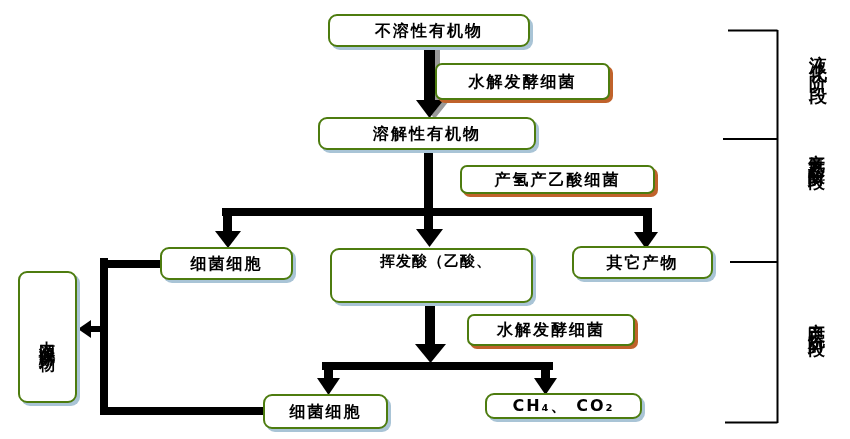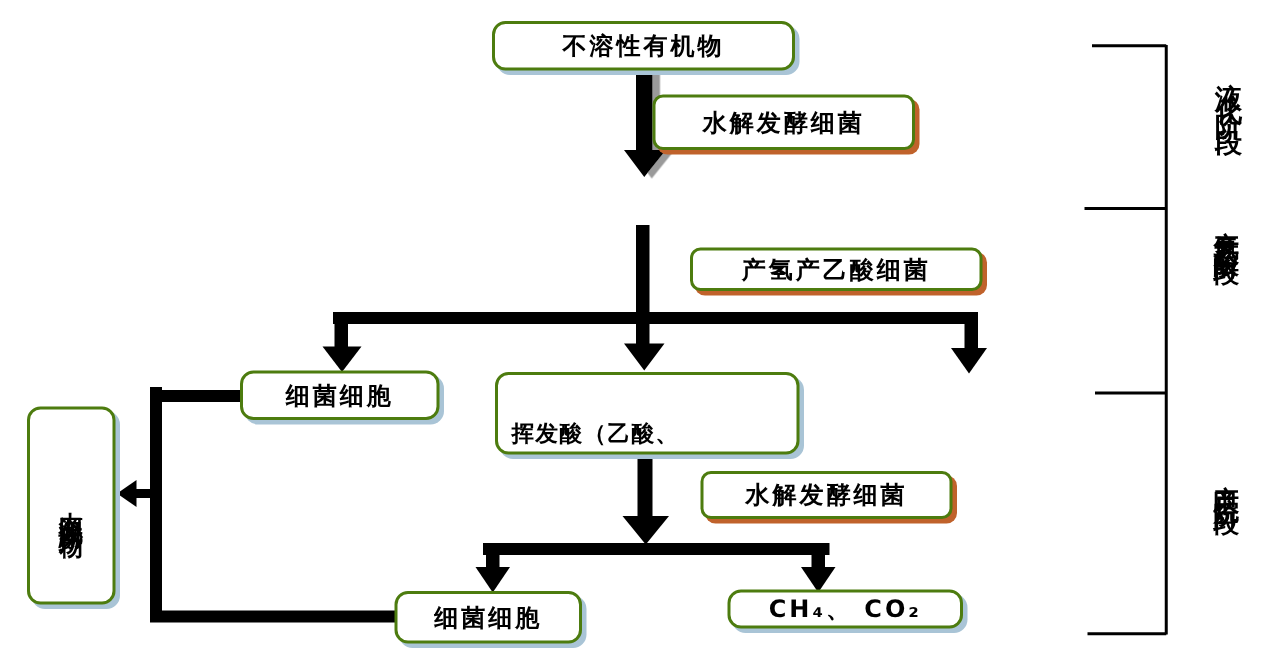--- a/index.html
+++ b/index.html
@@ -18,21 +18,21 @@
     position:absolute;box-sizing:border-box;background:#fff;border:2px solid #4d7c0f;
     display:flex;align-items:center;justify-content:center;
     font-size:16px;font-weight:600;letter-spacing:2px;line-height:1.2;
   }
   .node{border-radius:9px;box-shadow:3px 3px 0 var(--node-shadow);}
   .blabel{border-radius:7px;box-shadow:3px 3px 0 var(--label-shadow);}
   .n-insoluble{left:328px;top:14px;width:202px;height:33px;}
   .n-soluble{left:318px;top:117px;width:218px;height:33px;}
   .n-bact-mid{left:160px;top:247px;width:133px;height:33px;}
   .n-volatile{left:330px;top:248px;width:203px;height:55px;
-              flex-direction:column;align-items:flex-start;justify-content:flex-end;
+              flex-direction:row;align-items:flex-start;justify-content:center;
               padding-left:9px;font-size:15px;letter-spacing:1px;line-height:1.55;}
   .n-other{left:572px;top:246px;width:141px;height:33px;}
   .n-bact-bottom{left:263px;top:394px;width:125px;height:35px;}
   .n-ch4{left:485px;top:393px;width:157px;height:26px;font-family:"DejaVu Sans","Liberation Sans",sans-serif;font-weight:bold;}
   .n-endo{left:18px;top:271px;width:59px;height:132px;
           writing-mode:vertical-rl;text-orientation:upright;letter-spacing:3px;font-size:16px;}
   .l-hydro{left:435px;top:63px;width:175px;height:37px;}
   .l-aceto{left:460px;top:165px;width:195px;height:29px;}
   .l-methano{left:467px;top:314px;width:168px;height:32px;}
   .stage{
@@ -86,29 +86,31 @@
     <path class="thin" d="M728 30.5 H777.5"></path>
     <path class="thin" d="M723 139 H777.5"></path>
     <path class="thin" d="M730 262 H777.5"></path>
     <path class="thin" d="M725 422.5 H777.5"></path>
   </svg>
 
   <div class="node n-insoluble">不溶性有机物</div>
 
   <div class="blabel l-hydro">水解发酵细菌</div>
 
+  <div class="node n-soluble">溶解性有机物</div>
 
   <div class="blabel l-aceto">产氢产乙酸细菌</div>
 
   <div class="node n-bact-mid">细菌细胞</div>
 
   <div class="node n-volatile">
     <span>挥发酸（乙酸、</span>
   </div>
 
+  <div class="node n-other">其它产物</div>
 
   <div class="blabel l-methano">水解发酵细菌</div>
 
   <div class="node n-bact-bottom">细菌细胞</div>
 
   <div class="node n-ch4">CH₄、 CO₂</div>
 
   <div class="node n-endo">内源代谢产物</div>
 
   <div class="stage stage-1">液化阶段</div>

